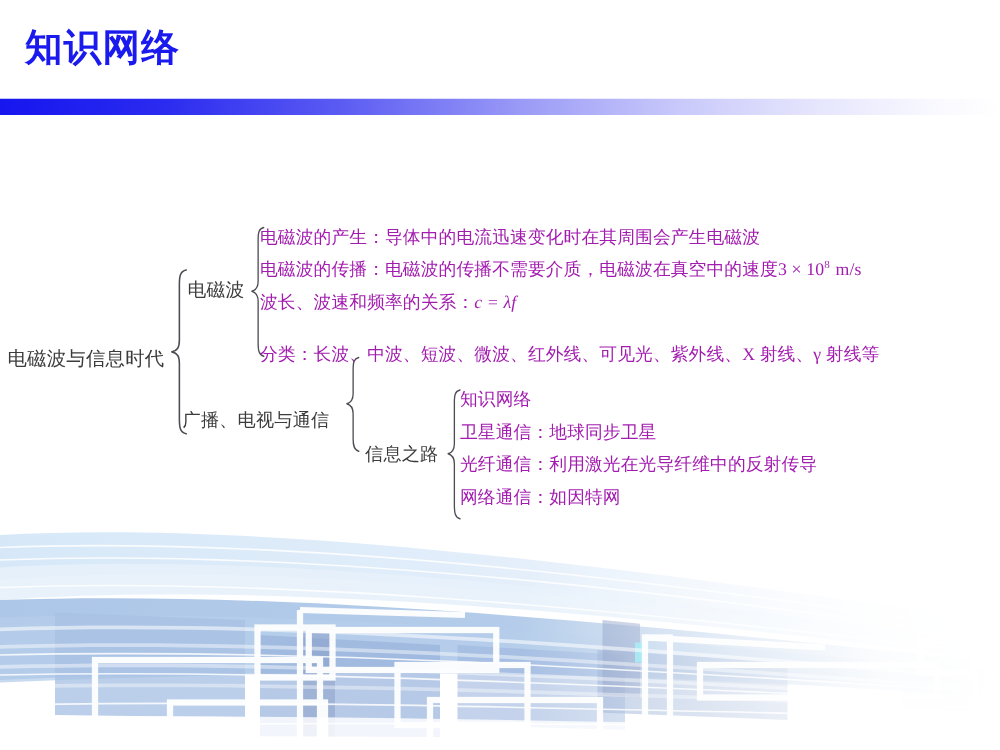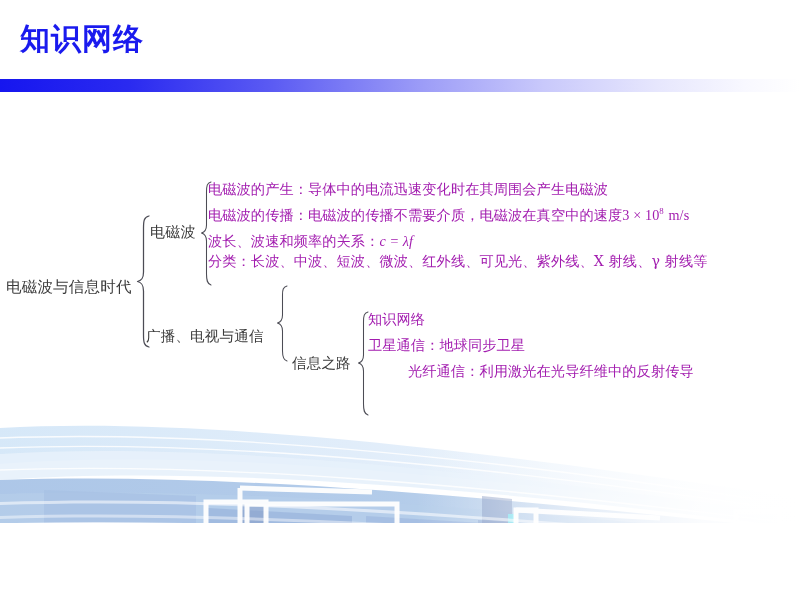--- a/index.html
+++ b/index.html
@@ -12,21 +12,21 @@
     overflow: hidden;
     background: #ffffff;
     font-family: "Liberation Serif", "DejaVu Serif", serif;
     position: relative;
   }
 
   
   #slide {
     position: absolute;
     left: 0; top: 0;
-    width: 800px; height: 523px;
+    width: 800px; height: 600px;
     background: #ffffff;
     overflow: hidden;
   }
 
   
   #slide-title {
     position: absolute;
     left: 20px;
     top: 19px;
     font-family: "DejaVu Sans", "Liberation Sans", sans-serif;
@@ -129,41 +129,42 @@
     <div class="leaf-line" style="left:208px; top:8px;">电磁波的产生：导体中的电流迅速变化时在其周围会产生电磁波</div>
 
     <div class="leaf-line" style="left:208px; top:34px;">
       <span>电磁波的传播：电磁波的传播不需要介质，电磁波在真空中的速度</span><span class="sci">3 × 10</span><span class="sci sup">8</span>&nbsp;<span class="sci" style="font-weight:normal;">m/s</span>
     </div>
 
     <div class="leaf-line" style="left:208px; top:60px;text-align:right;">
       <span>波长、波速和频率的关系：</span><span class="sci ital">c = λf</span>
     </div>
 
-    <div class="leaf-line" style="left:208px; top:80px;">分类：长波、中波、短波、微波、红外线、可见光、紫外线、X 射线、γ 射线等</div>
+    <div class="leaf-line" style="left:208px; top:102px;font-family:Liberation Serif, serif;">分类：长波、中波、短波、微波、红外线、可见光、紫外线、X 射线、γ 射线等</div>
 
     <div class="node-label" style="left:146px; top:155px; font-size:14.5px;text-align:right;">广播、电视与通信</div>
 
     <svg class="brace thin" style="left:276px; top:112px;" width="14" height="80" viewBox="0 0 14 80">
       <path d="M11 2 C 7 3, 6.5 6, 6.5 11 L 6.5 31 C 6.5 36, 5 38, 1.5 39 C 5 40, 6.5 42, 6.5 47 L 6.5 67 C 6.5 72, 7 76, 11 77"></path>
     </svg>
 
 
     <div class="node-label" style="left:292px; top:182px; font-size:14.5px;">信息之路</div>
 
     <svg class="brace thin" style="left:357px; top:138px;" width="14" height="108" viewBox="0 0 14 108">
       <path d="M11 2 C 7 3, 6.5 6, 6.5 12 L 6.5 45 C 6.5 50, 5 52, 1.5 53 C 5 54, 6.5 56, 6.5 61 L 6.5 94 C 6.5 100, 7 104, 11 105"></path>
     </svg>
 
     <div class="leaf-line" style="left:368px; top:138px;">知识网络</div>
 
     <div class="leaf-line" style="left:368px; top:164px;">卫星通信：地球同步卫星</div>
 
-    <div class="leaf-line" style="left:368px; top:190px;margin-left:40px;">光纤通信：利用激光在光导纤维中的反射传导</div>
-
+    <div class="leaf-line" style="left:368px; top:190px;">光纤通信：利用激光在光导纤维中的反射传导</div>
+
+    <div class="leaf-line" style="left:368px; top:216px;">网络通信：如因特网</div>
 
   </div>
 
   <div id="bottom-art">
     <svg width="800" height="176" viewBox="0 0 800 176">
       <defs>
         <linearGradient id="fadeRight" x1="0" y1="0" x2="1" y2="0">
           <stop offset="0%" stop-color="#ffffff" stop-opacity="0"></stop>
           <stop offset="52%" stop-color="#ffffff" stop-opacity="0"></stop>
           <stop offset="72%" stop-color="#ffffff" stop-opacity="0.55"></stop>

